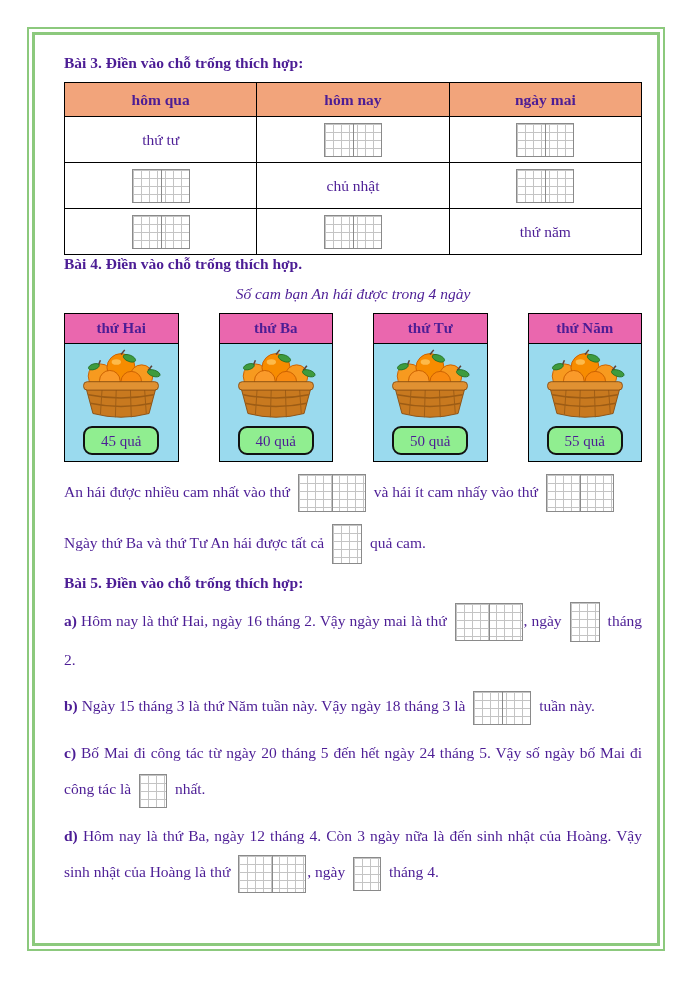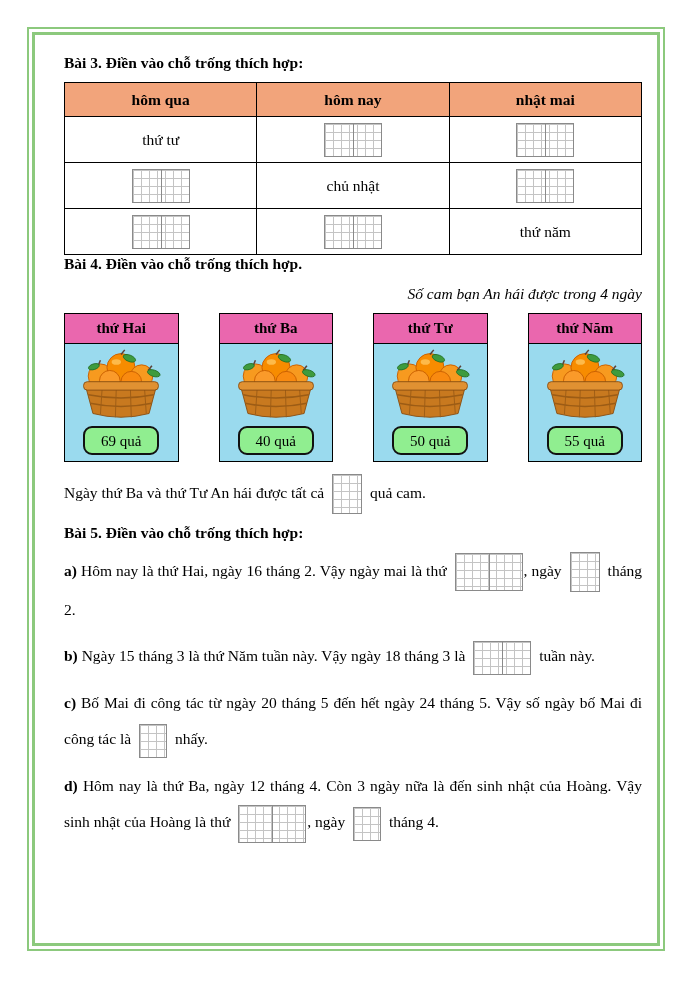--- a/index.html
+++ b/index.html
@@ -1,17 +1,17 @@
 <!DOCTYPE html>
 <html lang="vi"><head>
 <meta charset="utf-8">
 <style>
   html,body{margin:0;padding:0;background:#ffffff;}
   .page{position:relative;width:694px;height:982px;background:#ffffff;overflow:hidden;
-        font-family:"Liberation Serif","DejaVu Serif",serif;color:#000000;}
+        font-family:"Liberation Serif","DejaVu Serif",serif;color:#4c1d95;}
   .frame-outer{position:absolute;left:27px;top:27px;width:638px;height:924px;
         border:2px solid #8cc97d;box-sizing:border-box;}
   .frame-inner{position:absolute;left:32px;top:32px;width:628px;height:914px;
         border:3px solid #8cc97d;box-sizing:border-box;}
   .content{position:absolute;left:64px;top:54px;width:578px;font-size:15.5px;}
 
   .heading{font-weight:bold;margin:0 0 10px 0;}
   .heading.mt{}
 
   table.sched{width:100%;border-collapse:collapse;table-layout:fixed;}
@@ -25,21 +25,21 @@
           repeating-linear-gradient(to right,#c4c4c4 0 1px,transparent 1px 8px),
           repeating-linear-gradient(to bottom,#c4c4c4 0 1px,transparent 1px 8px);}
   .gridbox.wide::after{content:"";position:absolute;left:50%;top:0;bottom:0;width:1px;background:#8a8a8a;}
   .gb-md{width:58px;height:34px;}
   .gb-lg{width:68px;height:38px;}
   .gb-sm{width:30px;height:40px;}
   .gb-xs{width:28px;height:34px;}
   .gridbox{margin:0 4px;}
   .gridbox.tight{margin-right:1px;}
 
-  .caption{font-style:italic;text-align:right;margin:12px 0 10px 0;}
+  .caption{font-style:italic;text-align:center;margin:12px 0 10px 0;}
 
   .cards{display:flex;justify-content:space-between;margin:2px 0 10px 0;gap:40px;}
   .card{width:127px;height:149px;border:1.6px solid #000;box-sizing:border-box;
         display:flex;flex-direction:column;}
   .card-head{background:#ea67ae;border-bottom:1.6px solid #000;height:29px;line-height:29px;
         text-align:center;font-weight:bold;font-size:15px;}
   .card-body{background:#9adaee;flex:1;display:flex;flex-direction:column;align-items:center;
         justify-content:flex-start;padding-top:4px;}
   .count-badge{background:#90ee90;border:2px solid #111;border-radius:9px;width:76px;height:29px;
         line-height:27px;text-align:center;font-size:15px;box-sizing:border-box;margin-top:5px;}
@@ -57,21 +57,21 @@
 
   <div class="content">
 
     <p class="heading">Bài 3. Điền vào chỗ trống thích hợp:</p>
 
     <table class="sched">
       <thead>
         <tr>
           <th>hôm qua</th>
           <th>hôm nay</th>
-          <th>nhật mai</th>
+          <th>ngày mai</th>
         </tr>
       </thead>
       <tbody>
         <tr>
           <td>thứ tư</td>
           <td><span class="gridbox gb-md wide"></span></td>
           <td><span class="gridbox gb-md wide"></span></td>
         </tr>
         <tr>
           <td><span class="gridbox gb-md wide"></span></td>
@@ -109,21 +109,21 @@
             <ellipse cx="85" cy="27" rx="7" ry="3.4" fill="#3E9B3E" stroke="#1F6B1F" stroke-width="0.8" transform="rotate(18 85 27)"></ellipse>
             <path d="M12 40 L88 40 L80 70 Q50 78 20 70 Z" fill="#C8791F" stroke="#8a4f12" stroke-width="1"></path>
             <path d="M15 50 Q50 57 85 50" stroke="#9c5c15" stroke-width="1.6" fill="none"></path>
             <path d="M17 59 Q50 66 83 59" stroke="#9c5c15" stroke-width="1.6" fill="none"></path>
             <path d="M30 41 L28 71" stroke="#9c5c15" stroke-width="1"></path>
             <path d="M45 41 L44 74" stroke="#9c5c15" stroke-width="1"></path>
             <path d="M60 41 L61 74" stroke="#9c5c15" stroke-width="1"></path>
             <path d="M75 41 L77 70" stroke="#9c5c15" stroke-width="1"></path>
             <rect x="10" y="36" width="80" height="9" rx="4" fill="#E09132" stroke="#8a4f12" stroke-width="1"></rect>
           </svg>
-          <div class="count-badge">69 quả</div>
+          <div class="count-badge">45 quả</div>
         </div>
       </div>
 
       <div class="card">
         <div class="card-head">thứ Ba</div>
         <div class="card-body">
           <svg viewBox="0 0 100 78" width="94" height="73">
             <circle cx="28" cy="30" r="13" fill="#F79A1F" stroke="#C85E00" stroke-width="1"></circle>
             <circle cx="50" cy="21" r="15" fill="#F78C00" stroke="#C85E00" stroke-width="1"></circle>
             <circle cx="72" cy="30" r="12" fill="#F79A1F" stroke="#C85E00" stroke-width="1"></circle>
@@ -202,20 +202,26 @@
             <path d="M60 41 L61 74" stroke="#9c5c15" stroke-width="1"></path>
             <path d="M75 41 L77 70" stroke="#9c5c15" stroke-width="1"></path>
             <rect x="10" y="36" width="80" height="9" rx="4" fill="#E09132" stroke="#8a4f12" stroke-width="1"></rect>
           </svg>
           <div class="count-badge">55 quả</div>
         </div>
       </div>
 
     </div>
 
+    <p class="line">
+      <span>An hái được nhiều cam nhất vào thứ</span>
+      <span class="gridbox gb-lg wide"></span>
+      <span>và hái ít cam nhấy vào thứ</span>
+      <span class="gridbox gb-lg wide"></span>
+    </p>
 
     <p class="line">
       <span>Ngày thứ Ba và thứ Tư An hái được tất cả</span>
       <span class="gridbox gb-sm"></span>
       <span>quả cam.</span>
     </p>
 
     <p class="heading mt">Bài 5. Điền vào chỗ trống thích hợp:</p>
 
     <p class="item">
@@ -230,21 +236,21 @@
       <b>b)</b>
       <span>Ngày 15 tháng 3 là thứ Năm tuần này. Vậy ngày 18 tháng 3 là</span>
       <span class="gridbox gb-md wide"></span>
       <span>tuần này.</span>
     </p>
 
     <p class="item">
       <b>c)</b>
       <span>Bố Mai đi công tác từ ngày 20 tháng 5 đến hết ngày 24 tháng 5. Vậy số ngày bố Mai đi công tác là</span>
       <span class="gridbox gb-xs"></span>
-      <span>nhấy.</span>
+      <span>nhất.</span>
     </p>
 
     <p class="item">
       <b>d)</b>
       <span>Hôm nay là thứ Ba, ngày 12 tháng 4. Còn 3 ngày nữa là đến sinh nhật của Hoàng. Vậy sinh nhật của Hoàng là thứ</span>
       <span class="gridbox gb-lg wide tight"></span><span>, ngày</span>
       <span class="gridbox gb-xs"></span>
       <span>tháng 4.</span>
     </p>
 

